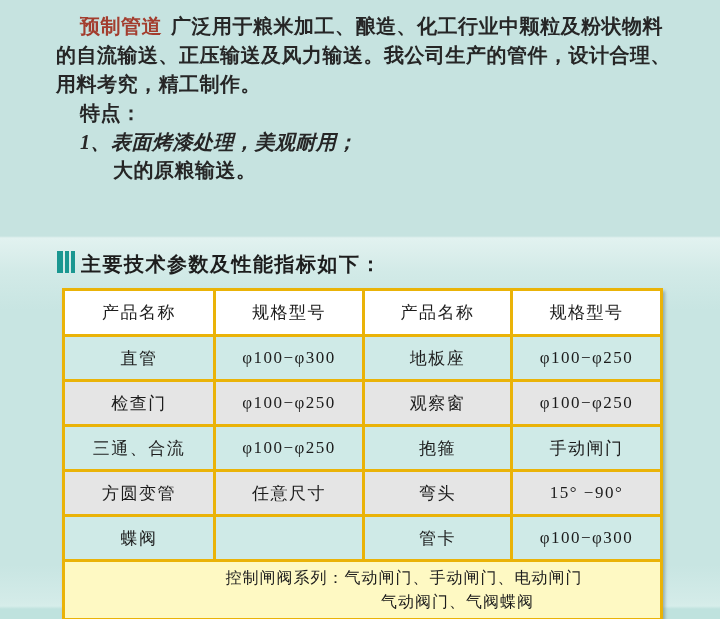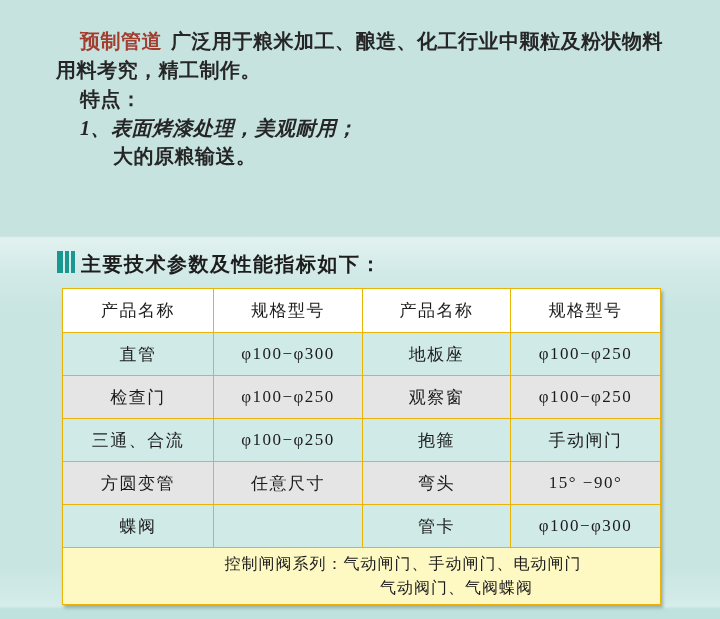--- a/index.html
+++ b/index.html
@@ -10,21 +10,21 @@
     background:linear-gradient(180deg,
       #c6e3e0 0px, #c6e3e0 236px,
       #e2f2f0 238px, #d2eae7 272px,
       #c8e5e2 310px, #c8e5e2 565px,
       #d3ebe8 600px, #d6edea 606px,
       #bfe2de 609px, #bfe2de 619px);
     font-family:"Liberation Serif","DejaVu Serif",serif;
     color:#262626;
   }
   .intro{
-    position:absolute;left:56px;top:27px;
+    position:absolute;left:56px;top:12px;
     font-size:20px;line-height:29px;font-weight:600;
     letter-spacing:.5px;white-space:nowrap;
   }
   .intro .line{display:block;}
   .ind{margin-left:24px;}
   .red{color:#a33d2e;margin-right:9px;}
   .feat{margin-left:24px;font-style:italic;}
   .feat-cont{margin-left:57px;font-family:Liberation Mono, monospace;}
 
   .section-head{
@@ -38,41 +38,42 @@
   .bars i{width:4px;height:22px;background:#1a9791;display:block;}
   .bars i:first-child{width:6px;}
 
   .tbl-wrap{position:absolute;left:62px;top:288px;}
   table{
     border-collapse:collapse;width:598px;background:#ffffff;
     box-shadow:2px 3px 3px rgba(104,125,124,.55);
     table-layout:fixed;
   }
   th,td{
-    border:1px solid #eab308;text-align:center;vertical-align:middle;
+    border:3px solid #eab308;text-align:center;vertical-align:middle;
     font-size:17px;font-weight:400;letter-spacing:1.5px;color:#1c1c1c;
     overflow:hidden;
   }
   th{height:41px;background:#ffffff;}
   td{height:40px;}
   tr.teal td{background:#cfeae7;}
   tr.white td{background:#e5e5e5;}
   td.footcell{height:54px;background:#fef9c3;text-align:center;padding-left:44px;}
   .foot-inner{
     padding-left:147px;text-indent:-107px;
     font-size:16px;line-height:24px;letter-spacing:1px;white-space:nowrap;
   }
 </style>
 </head>
 <body>
 
 <div class="page">
 
   <div class="intro">
     <span class="line ind"><span class="red">预制管道</span><span>广泛用于粮米加工、酿造、化工行业中颗粒及粉状物料</span></span>
+    <span class="line">的自流输送、正压输送及风力输送。我公司生产的管件，设计合理、</span>
     <span class="line">用料考究，精工制作。</span>
     <span class="line ind">特点：</span>
     <span class="line feat">1、表面烤漆处理，美观耐用；</span>
     <span class="line feat-cont">大的原粮输送。</span>
   </div>
 
   <div class="section-head">
     <span class="bars">
         <i></i>
         <i></i>

